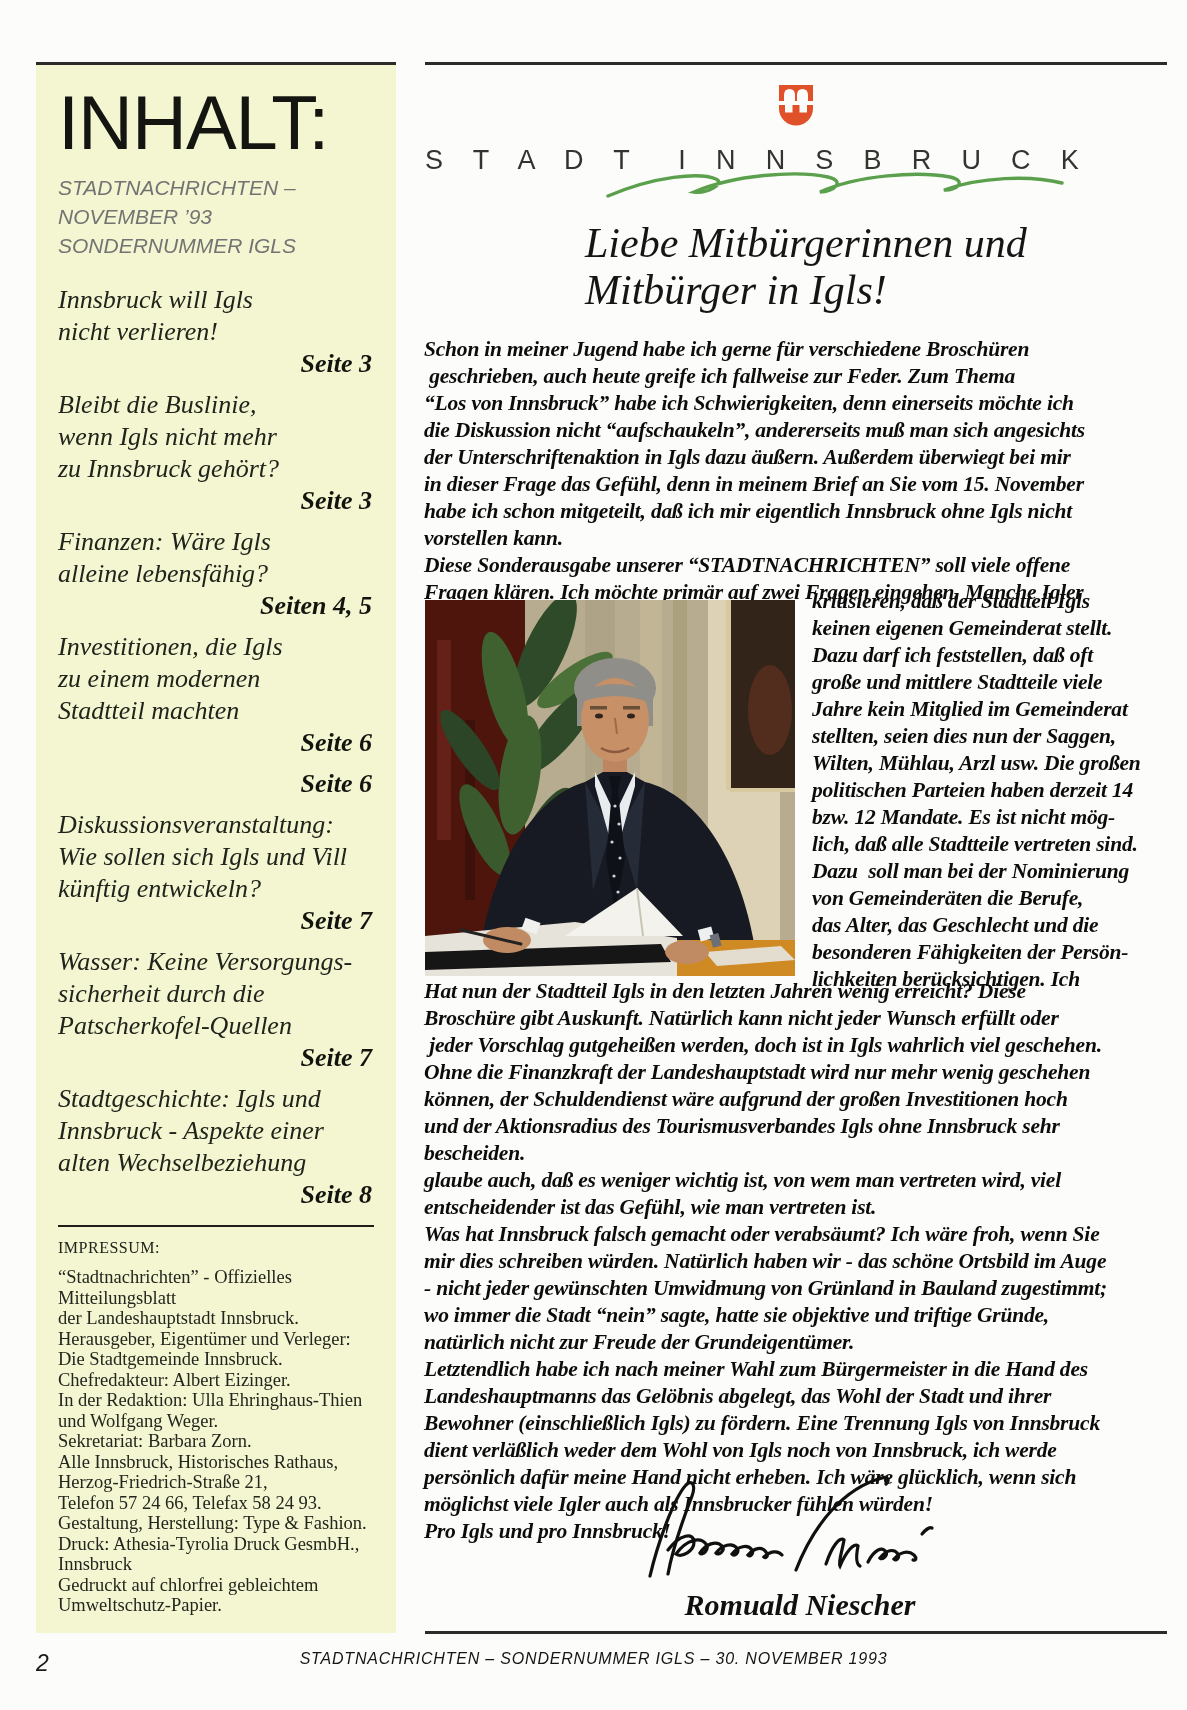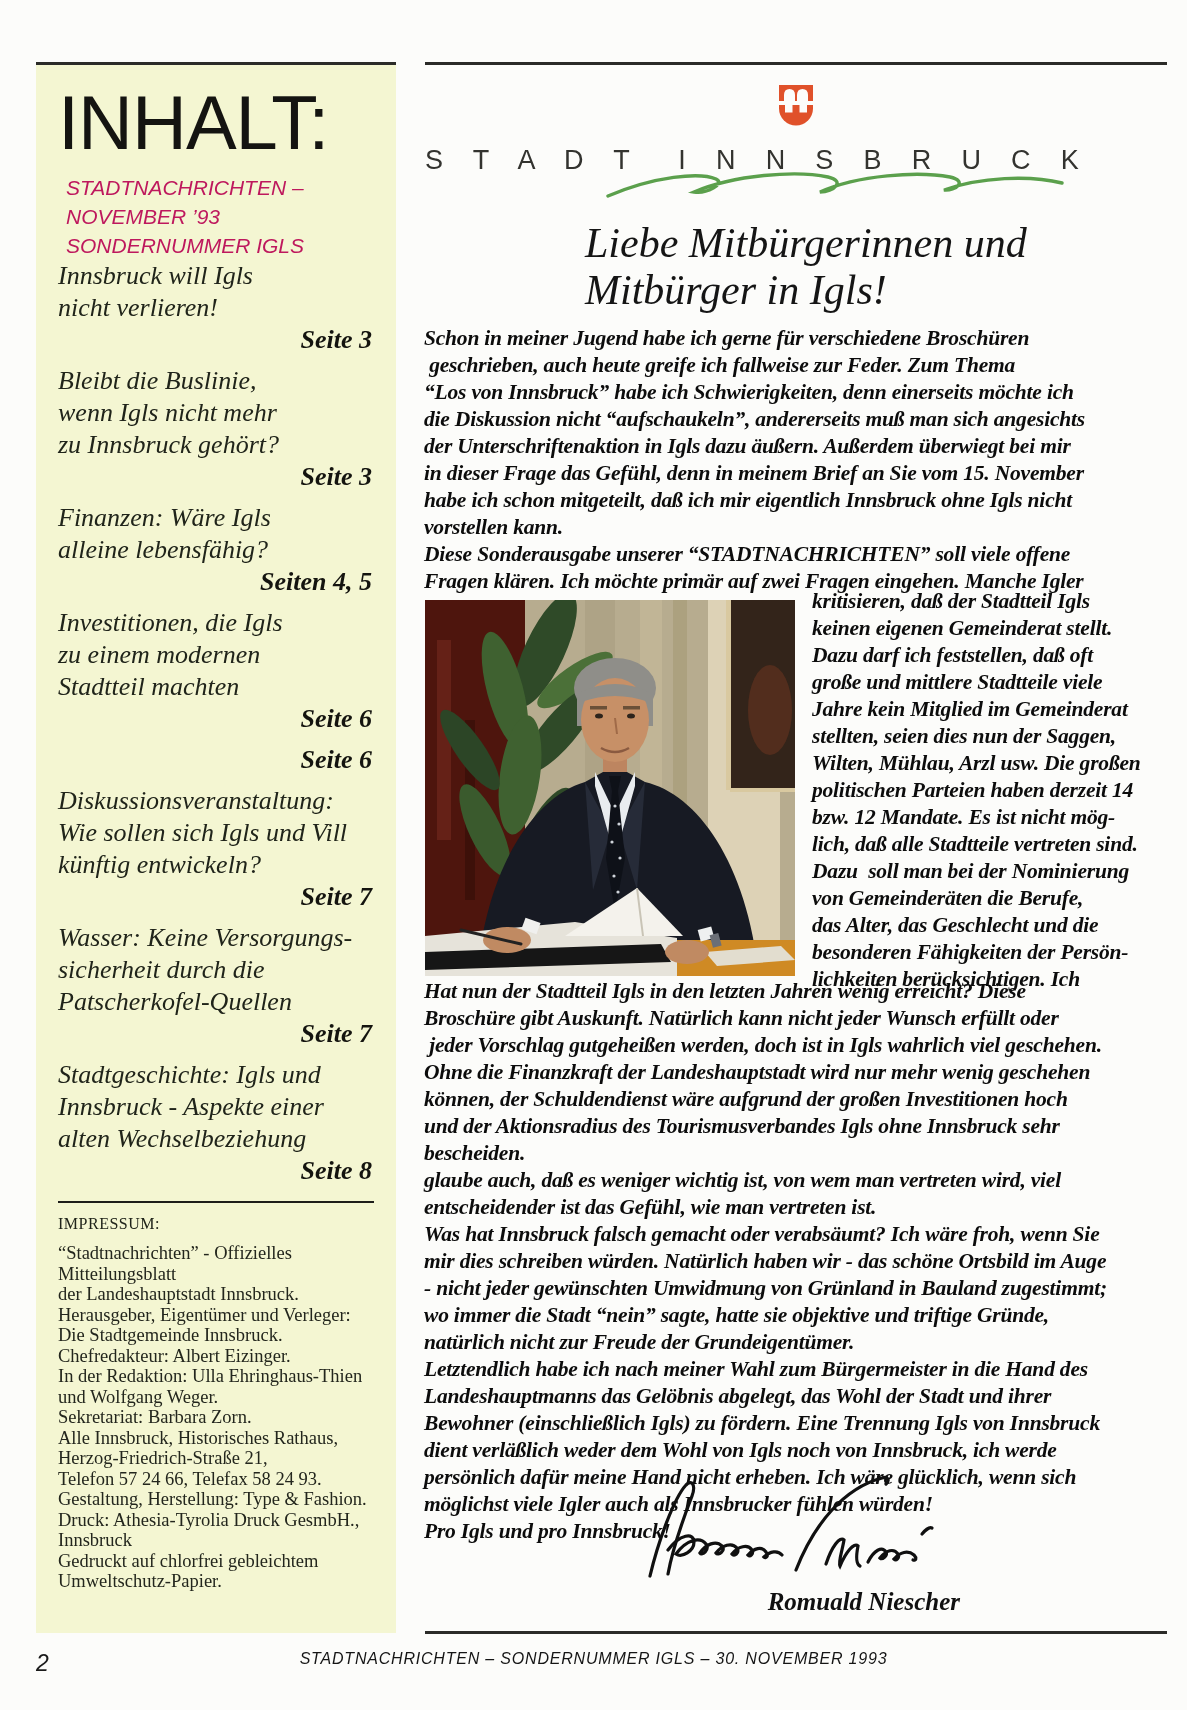--- a/index.html
+++ b/index.html
@@ -9,48 +9,48 @@
   .rule-top-left{left:36px;top:62px;width:360px;}
   .rule-top-right{left:425px;top:62px;width:742px;}
   .rule-bottom-right{left:425px;top:1631px;width:742px;}
 
   
   .sidebar{position:absolute;left:36px;top:65px;width:360px;height:1568px;
            background:#f4f6d2;box-sizing:border-box;padding:18px 22px 0 22px;}
   .inhalt-title{font-family:"Liberation Sans",sans-serif;
                 font-size:76px;line-height:80px;letter-spacing:-1px;color:#141411;white-space:pre;}
   .inhalt-subtitle{font-family:"Liberation Sans",sans-serif;font-style:italic;
-                   font-size:21px;line-height:29px;margin-top:10px;color:#be185d;white-space:pre-line;margin-left:8px;}
-  .toc{}
+                   font-size:21px;line-height:29px;margin-top:10px;color:#737373;white-space:pre-line;}
+  .toc{margin-top:24px;}
   .toc-title{font-style:italic;font-size:26px;line-height:32px;color:#20241a;white-space:pre;}
   .toc-page{font-style:italic;font-weight:bold;font-size:26px;line-height:32px;
             text-align:right;color:#14140f;margin:0 2px 9px 0;}
   .imp-rule{border-top:2.5px solid #1e1e1a;margin-top:14px;}
   .imp-title{font-size:16px;letter-spacing:.5px;margin-top:12px;color:#20241a;}
   .imp-text{font-size:18.5px;line-height:20.5px;margin-top:10px;color:#23261d;white-space:pre-line;}
 
   
   .crest{position:absolute;left:772px;top:82px;width:48px;height:48px;}
   .wordmark{position:absolute;left:425px;top:145px;width:742px;
             font-family:"Liberation Sans",sans-serif;font-size:27px;letter-spacing:.42em;
             color:#33332f;white-space:pre;}
   .squiggle{position:absolute;left:600px;top:168px;width:470px;height:40px;}
   .letter-heading{position:absolute;left:585px;top:220px;font-style:italic;
                   font-size:42px;line-height:47px;color:#151515;white-space:pre;}
 
   
   .body-text{font-style:italic;font-weight:bold;font-size:21.5px;line-height:27px;
              letter-spacing:-.2px;color:#0c0c0c;white-space:pre;}
-  .block1{position:absolute;left:424px;top:325px;width:745px;}
+  .block1{position:absolute;left:424px;top:336px;width:745px;}
   .sidecol{position:absolute;left:812px;top:588px;width:372px;}
   .block2{position:absolute;left:424px;top:978px;width:745px;}
   .photo{position:absolute;left:425px;top:600px;width:370px;height:376px;}
   .signature{position:absolute;left:630px;top:1472px;width:330px;height:115px;}
-  .signer{position:absolute;left:640px;top:1588px;width:320px;text-align:right;
-          font-style:italic;font-weight:bold;font-size:25px;color:#101010;}
+  .signer{position:absolute;left:640px;top:1588px;width:320px;text-align:center;
+          font-style:italic;font-weight:bold;font-size:30px;color:#101010;}
 
   
   .page-number{position:absolute;left:36px;top:1650px;font-family:"Liberation Sans",sans-serif;
                font-style:italic;font-size:23px;color:#1a1a1a;}
   .footer-text{position:absolute;left:0;top:1650px;width:1187px;text-align:center;
                font-family:"Liberation Sans",sans-serif;font-style:italic;font-size:16px;
                letter-spacing:.8px;color:#151515;}
 </style>
 </head>
 <body>

